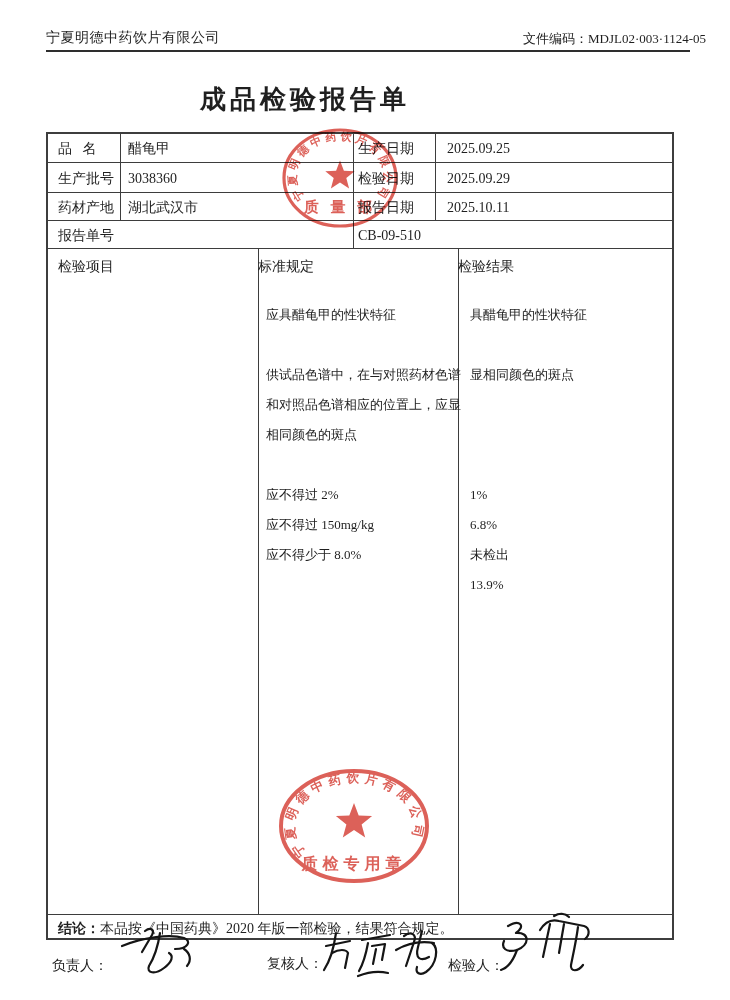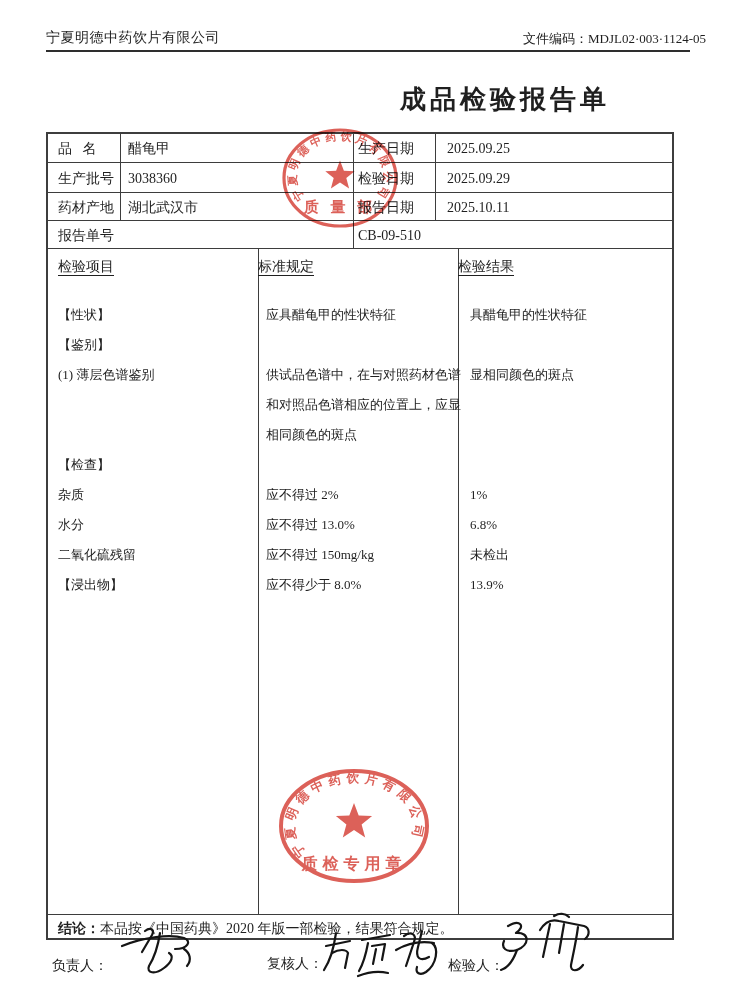--- a/index.html
+++ b/index.html
@@ -6,27 +6,27 @@
   .page {
     position:relative; width:730px; height:1000px; background:#ffffff;
     font-family:"Liberation Serif","DejaVu Serif",serif;
     color:#1f1f1f; overflow:hidden;
   }
   .abs { position:absolute; }
   .t14 { font-size:14px; line-height:20px; white-space:pre; }
   .company { left:46px; top:29px; font-size:14px; letter-spacing:.5px; }
   .doccode { right:24px; top:30px; font-size:13px; }
   .header-rule { left:46px; top:50px; width:644px; height:2px; background:#2e2e2e; }
-  .title { left:0; top:82px; width:610px; text-align:right;
+  .title { left:0; top:82px; width:610px; text-align:center;
            font-size:26px; font-weight:bold; letter-spacing:4px; }
   
   .tbl { left:46px; top:132px; width:628px; height:808px; border:2px solid #3d3d3d; box-sizing:border-box; }
   .hline { position:absolute; left:46px; width:628px; height:0; border-top:1.5px solid #3d3d3d; }
   .vline { position:absolute; width:0; border-left:1.5px solid #3d3d3d; }
-  .colhead { font-size:14px; text-decoration:underline; text-underline-offset:4px; }
+  .colhead { font-size:14px; text-underline-offset:4px; }
   .center { text-align:left; }
   .bline { height:30px; white-space:pre; }
   .lines { font-size:13px; line-height:30px; }
   .concl-label { font-weight:bold;text-align:right; }
   .sig-label { font-size:14px; white-space:pre;margin-top:16px; }
   .stamp { mix-blend-mode:multiply; opacity:.85; }
   .sig { color:#151515; }
 </style>
 </head>
 <body>
@@ -66,42 +66,29 @@
   <div class="abs t14" style="left:358px; top:198px">报告日期</div>
   <div class="abs t14" style="left:447px; top:198px">2025.10.11</div>
 
   <div class="abs t14" style="left:58px; top:226px">报告单号</div>
   <div class="abs t14" style="left:358px; top:226px">CB-09-510</div>
 
   <div class="abs colhead" style="left:58px; top:258px">检验项目</div>
   <div class="abs colhead center" style="left:258px; top:258px; width:200px">标准规定</div>
   <div class="abs colhead center" style="left:458px; top:258px; width:216px">检验结果</div>
 
-  <div class="abs lines" style="left:58px; top:300px; width:196px">
-    <div class="bline">【性状】</div>
-    <div class="bline">【鉴别】</div>
-    <div class="bline">(1) 薄层色谱鉴别</div>
-    <div class="bline"></div>
-    <div class="bline"></div>
-    <div class="bline">【检查】</div>
-    <div class="bline">杂质</div>
-    <div class="bline">水分</div>
-    <div class="bline">二氧化硫残留</div>
-    <div class="bline">【浸出物】</div>
-  </div>
 
   <div class="abs lines" style="left:266px; top:300px; width:190px">
     <div class="bline">应具醋龟甲的性状特征</div>
     <div class="bline"></div>
     <div class="bline">供试品色谱中，在与对照药材色谱</div>
     <div class="bline">和对照品色谱相应的位置上，应显</div>
     <div class="bline">相同颜色的斑点</div>
     <div class="bline"></div>
     <div class="bline">应不得过 2%</div>
-    <div class="bline">应不得过 13.0%</div>
     <div class="bline">应不得过 150mg/kg</div>
     <div class="bline">应不得少于 8.0%</div>
   </div>
 
   <div class="abs lines" style="left:470px; top:300px; width:198px">
     <div class="bline">具醋龟甲的性状特征</div>
     <div class="bline"></div>
     <div class="bline">显相同颜色的斑点</div>
     <div class="bline"></div>
     <div class="bline"></div>

